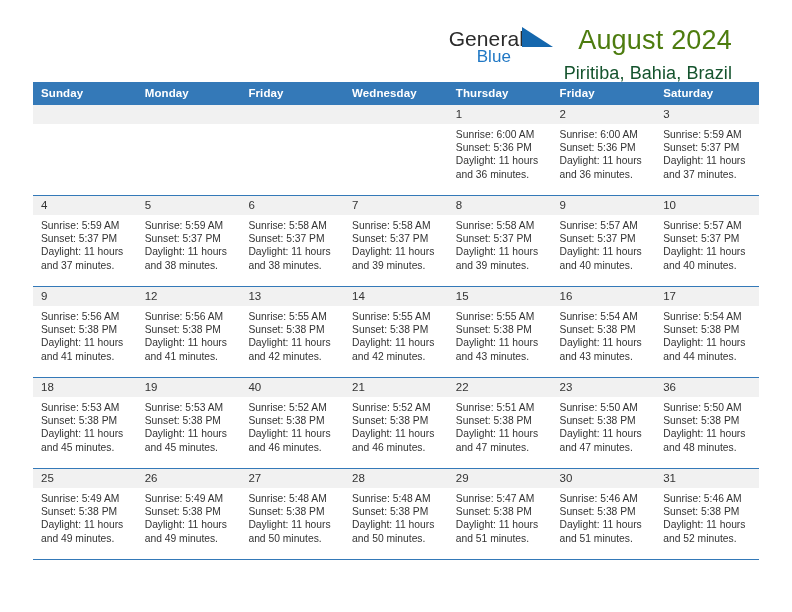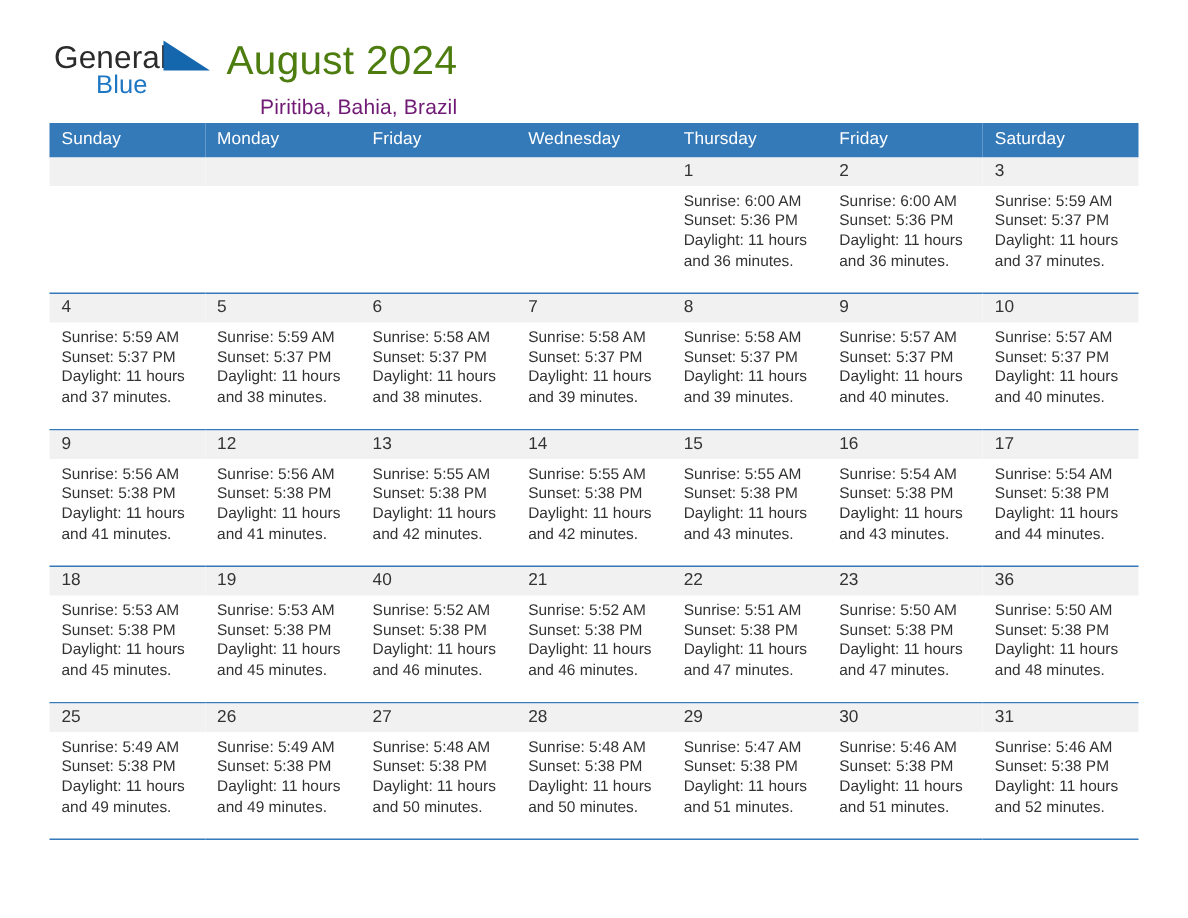--- a/index.html
+++ b/index.html
@@ -20,22 +20,22 @@
     width: 792px;
     height: 612px;
     box-sizing: border-box;
     padding: 0;
   }
 
   
   .header {
     display: flex;
     align-items: flex-start;
-    justify-content: flex-start;
-    padding: 26px 40px 0 36px;
+    justify-content: flex-end;
+    padding: 26px 60px 0 36px;
     box-sizing: border-box;
     height: 78px;
   }
   .brand {
     position: relative;
     width: 115px;
     height: 48px;
     line-height: 1;
   }
   .brand-general {
@@ -70,38 +70,38 @@
     padding-top: 0px;
   }
   .cal-title {
     font-size: 27px;
     color: #4d7c0f;
     line-height: 1.05;
     font-weight: normal;
     letter-spacing: .2px;
   }
   .cal-sub {
-    font-size: 14px;
-    color: #701a75;
+    font-size: 18px;
+    color: #14532d;
     margin-top: 9px;
     letter-spacing: .1px;
   }
 
   
   .calendar {
     margin: 4px 33px 0 33px;
     width: 726px;
     border-collapse: collapse;
     table-layout: fixed;
   }
   .calendar th {
     background: #3479b8;
     color: #ffffff;
     font-size: 11.5px;
-    font-weight: normal;
+    font-weight: bold;
     text-align: left;
     padding: 5px 0 6px 8px;
     height: 12px;
     letter-spacing: .1px;
   }
   .calendar td {
     vertical-align: top;
     padding: 0;
     height: 90px;
     border-bottom: 1px solid #3479b8;

